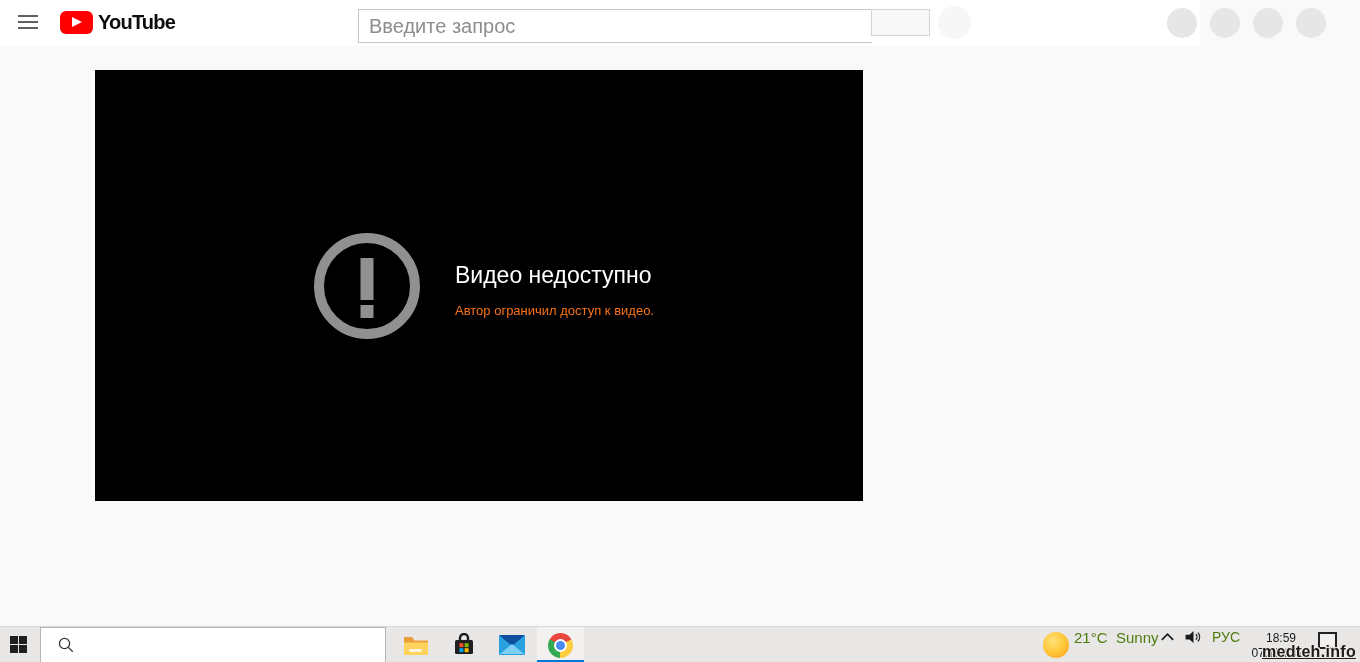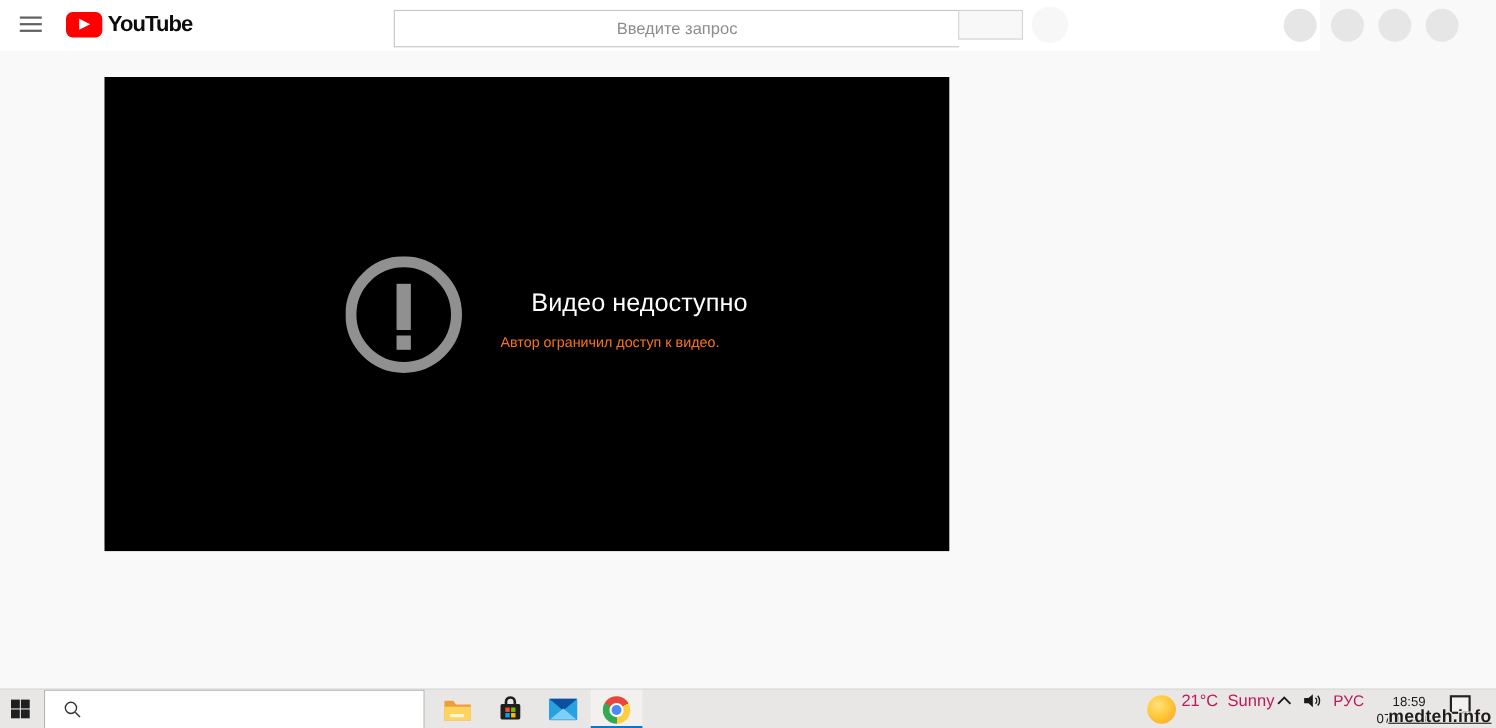--- a/index.html
+++ b/index.html
@@ -12,36 +12,36 @@
   .hamburger { position:absolute; left:18px; top:15px; width:20px; height:15px; cursor:pointer; }
   .hamburger span { display:block; width:20px; height:2px; background:#606060; margin-bottom:4px; }
   .yt-logo { position:absolute; left:60px; top:11px; display:flex; align-items:center; cursor:pointer; }
   .yt-play { width:33px; height:23px; background:#ff0000; border-radius:6px; position:relative; }
   .yt-play::after { content:""; position:absolute; left:12px; top:6px;
     border-left:10px solid #fff; border-top:5.5px solid transparent; border-bottom:5.5px solid transparent; }
   .yt-wordmark { margin-left:5px; font-size:20px; font-weight:bold; letter-spacing:-0.8px; color:#0c0c0c; }
 
   .yt-search-input { position:absolute; left:358px; top:9px; width:514px; height:27px;
     border:1px solid #c6c6c6; border-right:none; background:#fff; padding:16px 10px;
-    font-size:15px; color:#111; outline:none; font-family:"Liberation Sans", sans-serif;text-align:center; }
+    font-size:20px; color:#111; outline:none; font-family:"Liberation Sans", sans-serif; }
   .yt-search-input::placeholder { color:#8d8d8d; }
   .yt-search-btn { position:absolute; left:871px; top:9px; width:59px; height:27px;
     background:#f8f8f8; border:1px solid #d3d3d3; cursor:pointer; }
   .yt-mic-btn { position:absolute; left:938px; top:6px; width:33px; height:33px;
     border-radius:50%; background:#f7f7f7; border:none; cursor:pointer; }
 
   .yt-header-circle { position:absolute; top:8px; width:30px; height:30px; border-radius:50%;
     background:#e6e6e6; border:none; cursor:pointer; }
   .hc1{left:1167px;} .hc2{left:1210px;} .hc3{left:1253px;} .hc4{left:1296px;}
 
   
   .player { position:absolute; left:95px; top:70px; width:768px; height:431px; background:#000; }
   .err-icon { position:absolute; left:219px; top:163px; width:106px; height:106px; }
   .err-text { position:absolute; left:360px; top:192px; color:#fff; }
-  .err-title { font-size:23px; font-weight:400; color:#ffffff;margin-left:28px; }
+  .err-title { font-size:23px; font-weight:400; color:#ffffff; }
   .err-sub { margin-top:14px; font-size:13px; color:#f97316; }
 
   
   .taskbar { position:absolute; left:0; top:626px; width:1360px; height:36px;
     background:#e8e7e6; border-top:1px solid #d8d7d6; }
   .start-btn { position:absolute; left:0; top:0; width:40px; height:36px; background:transparent; border:none; cursor:pointer; }
   .win-logo { position:absolute; left:10px; top:9px; width:17px; height:17px;
     display:grid; grid-template-columns:8px 8px; grid-template-rows:8px 8px; gap:1px; }
   .win-logo i { background:#1f1f1f; }
 
@@ -59,21 +59,21 @@
   .tile-chrome::after { content:""; position:absolute; left:0; bottom:0; width:47px; height:3px; background:#0078d7; }
   .chrome-ball { width:25px; height:25px; border-radius:50%;
     background:conic-gradient(from 60deg, #ffcd40 0 120deg, #35a853 120deg 240deg, #e8453c 240deg 360deg);
     position:relative; }
   .chrome-ball::before { content:""; position:absolute; left:6px; top:6px; width:13px; height:13px;
     border-radius:50%; background:#fff; }
   .chrome-ball::after { content:""; position:absolute; left:8px; top:8px; width:9px; height:9px;
     border-radius:50%; background:#4a8af4; }
 
   .tray-item { position:absolute; top:0; height:20px; display:flex; align-items:center;
-    background:transparent; border:none; cursor:pointer; color:#be185d; }
+    background:transparent; border:none; cursor:pointer; color:#4d7c0f; }
   .sun-icon { position:absolute; left:1043px; top:5px; width:26px; height:26px; border-radius:50%;
     background:radial-gradient(circle at 38% 35%, #ffe27a 0%, #ffc93c 45%, #fba01c 100%); }
   .tray-temp { left:1074px; font-size:15px; }
   .tray-cond { left:1116px; font-size:15px; }
   .tray-chevron { left:1160px; }
   .tray-speaker { left:1184px; }
   .tray-lang { left:1212px; font-size:14px; }
   .tray-clock { position:absolute; left:1248px; top:3px; width:66px; height:32px;
     font-size:12px; color:#1a1a1a; text-align:center; line-height:15px; background:transparent; border:none; cursor:pointer; }
   .tray-square { position:absolute; left:1318px; top:5px; width:19px; height:17px;

